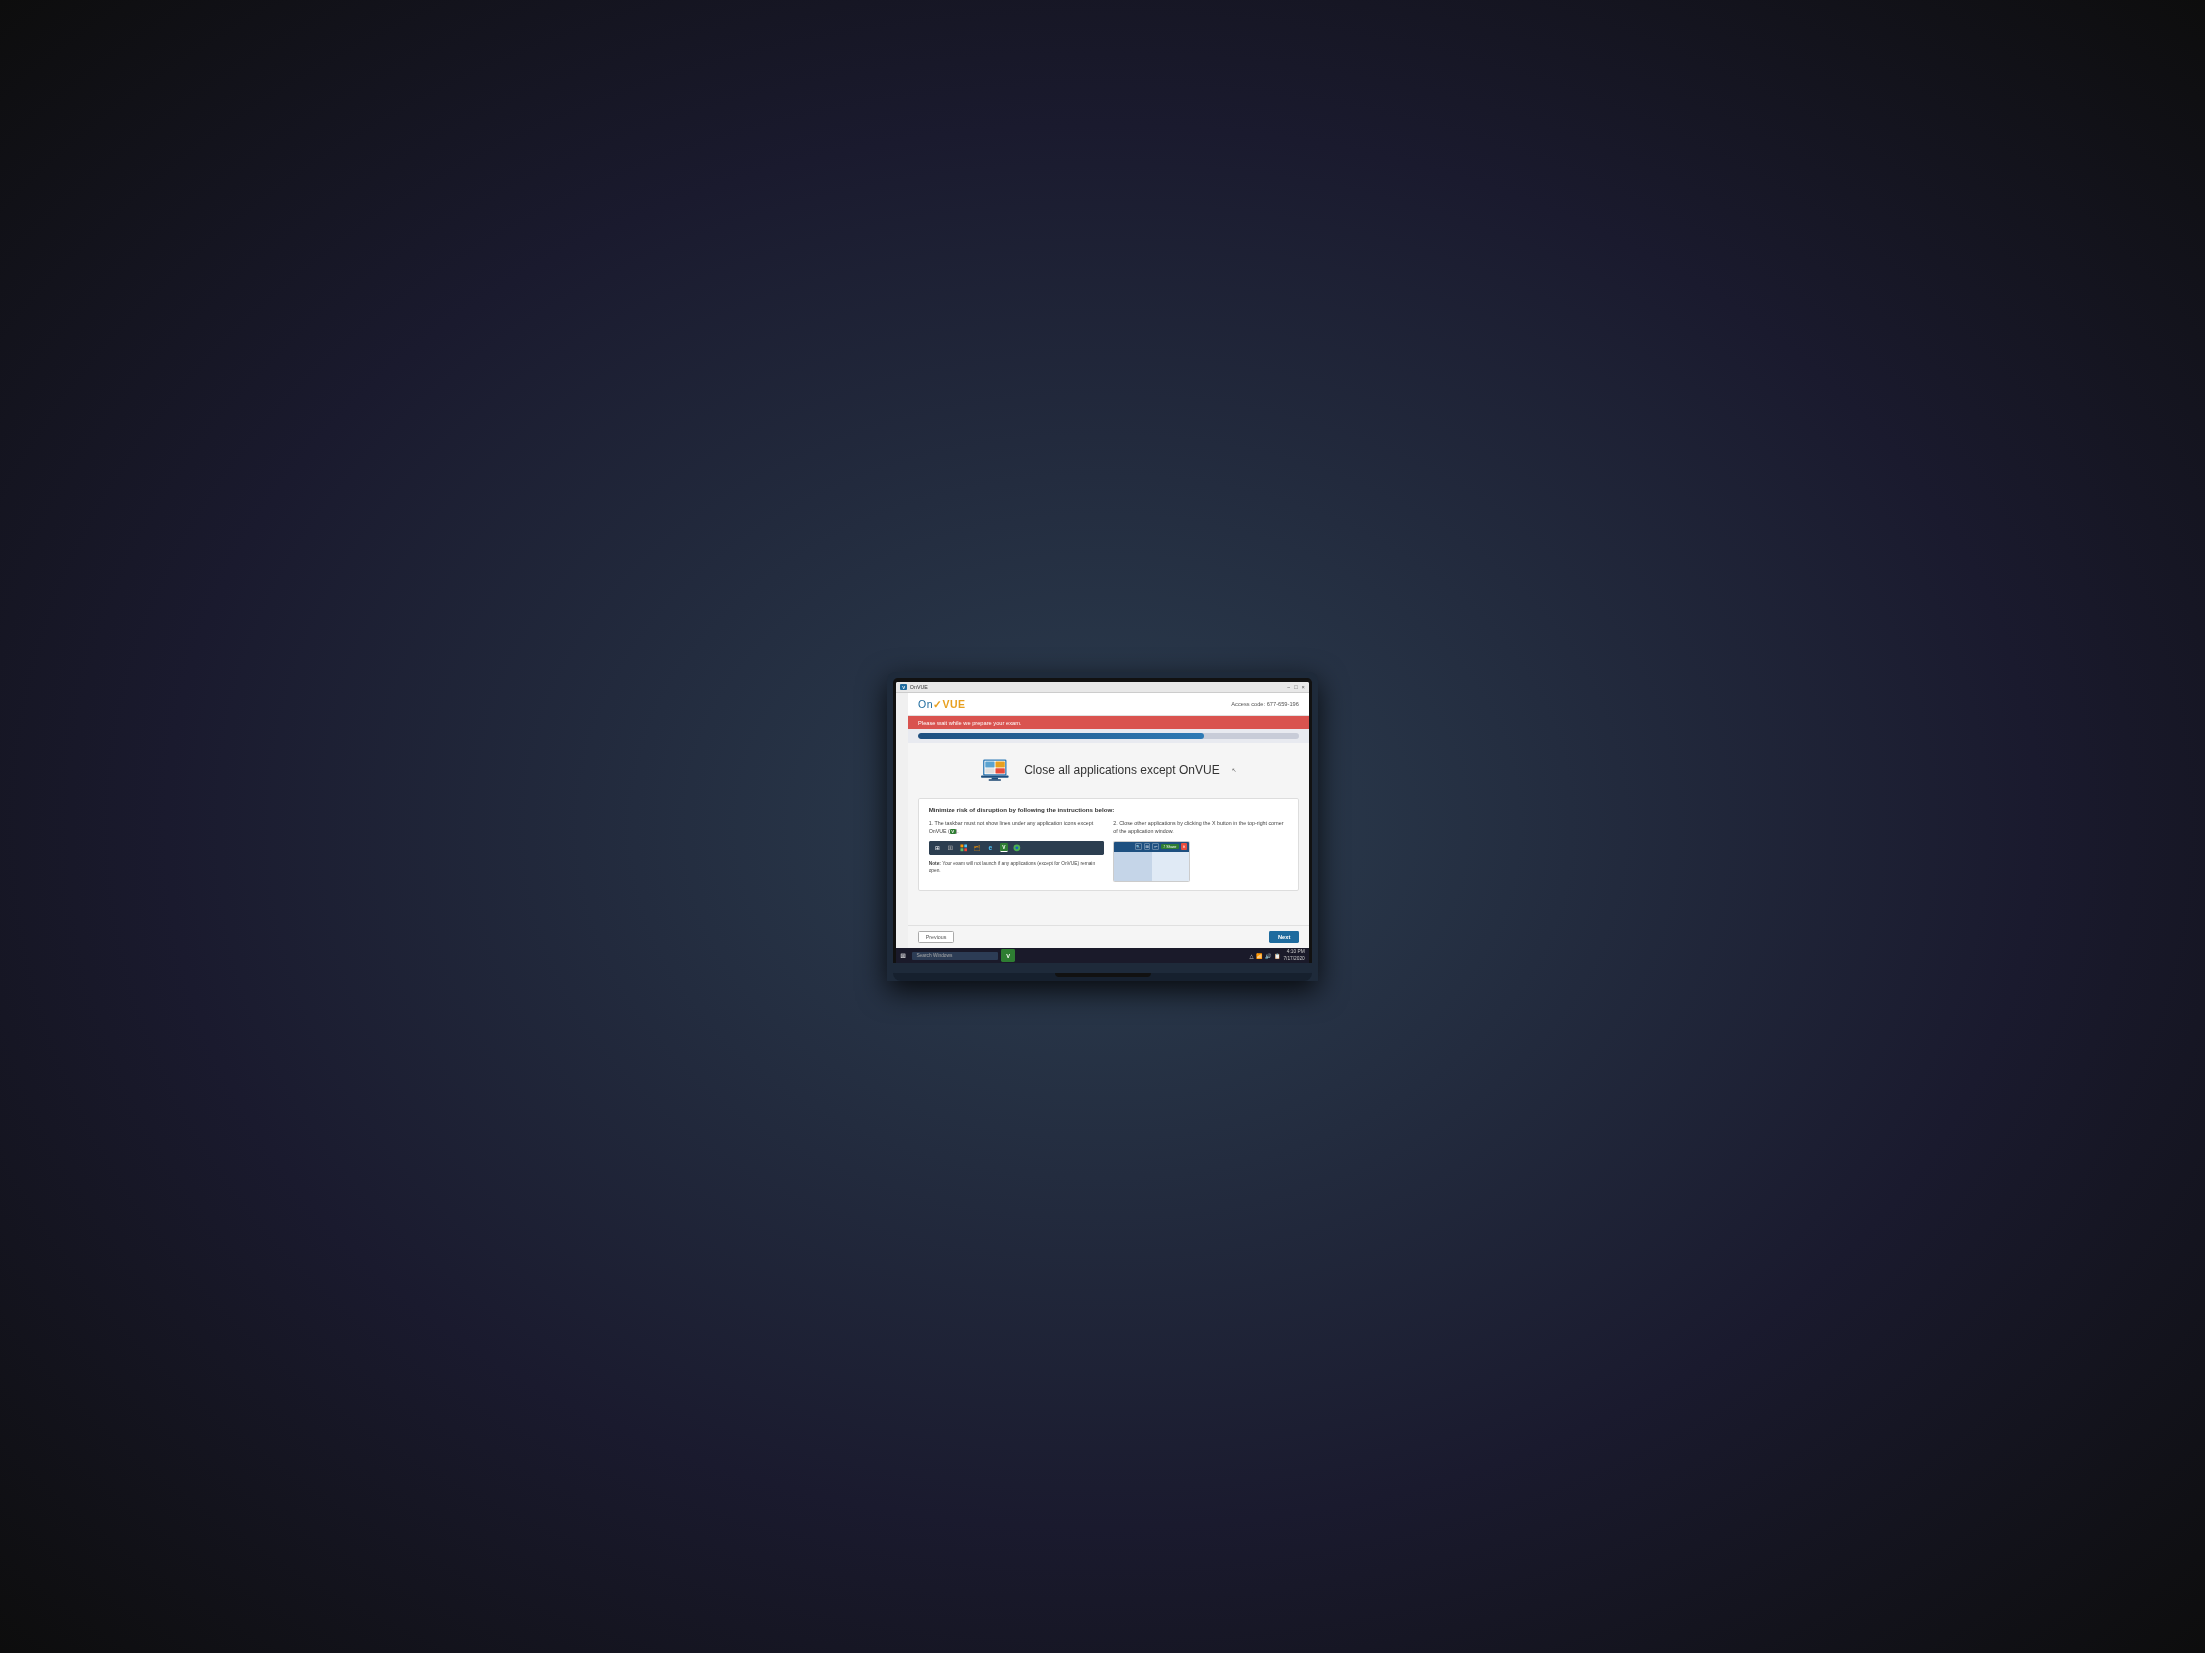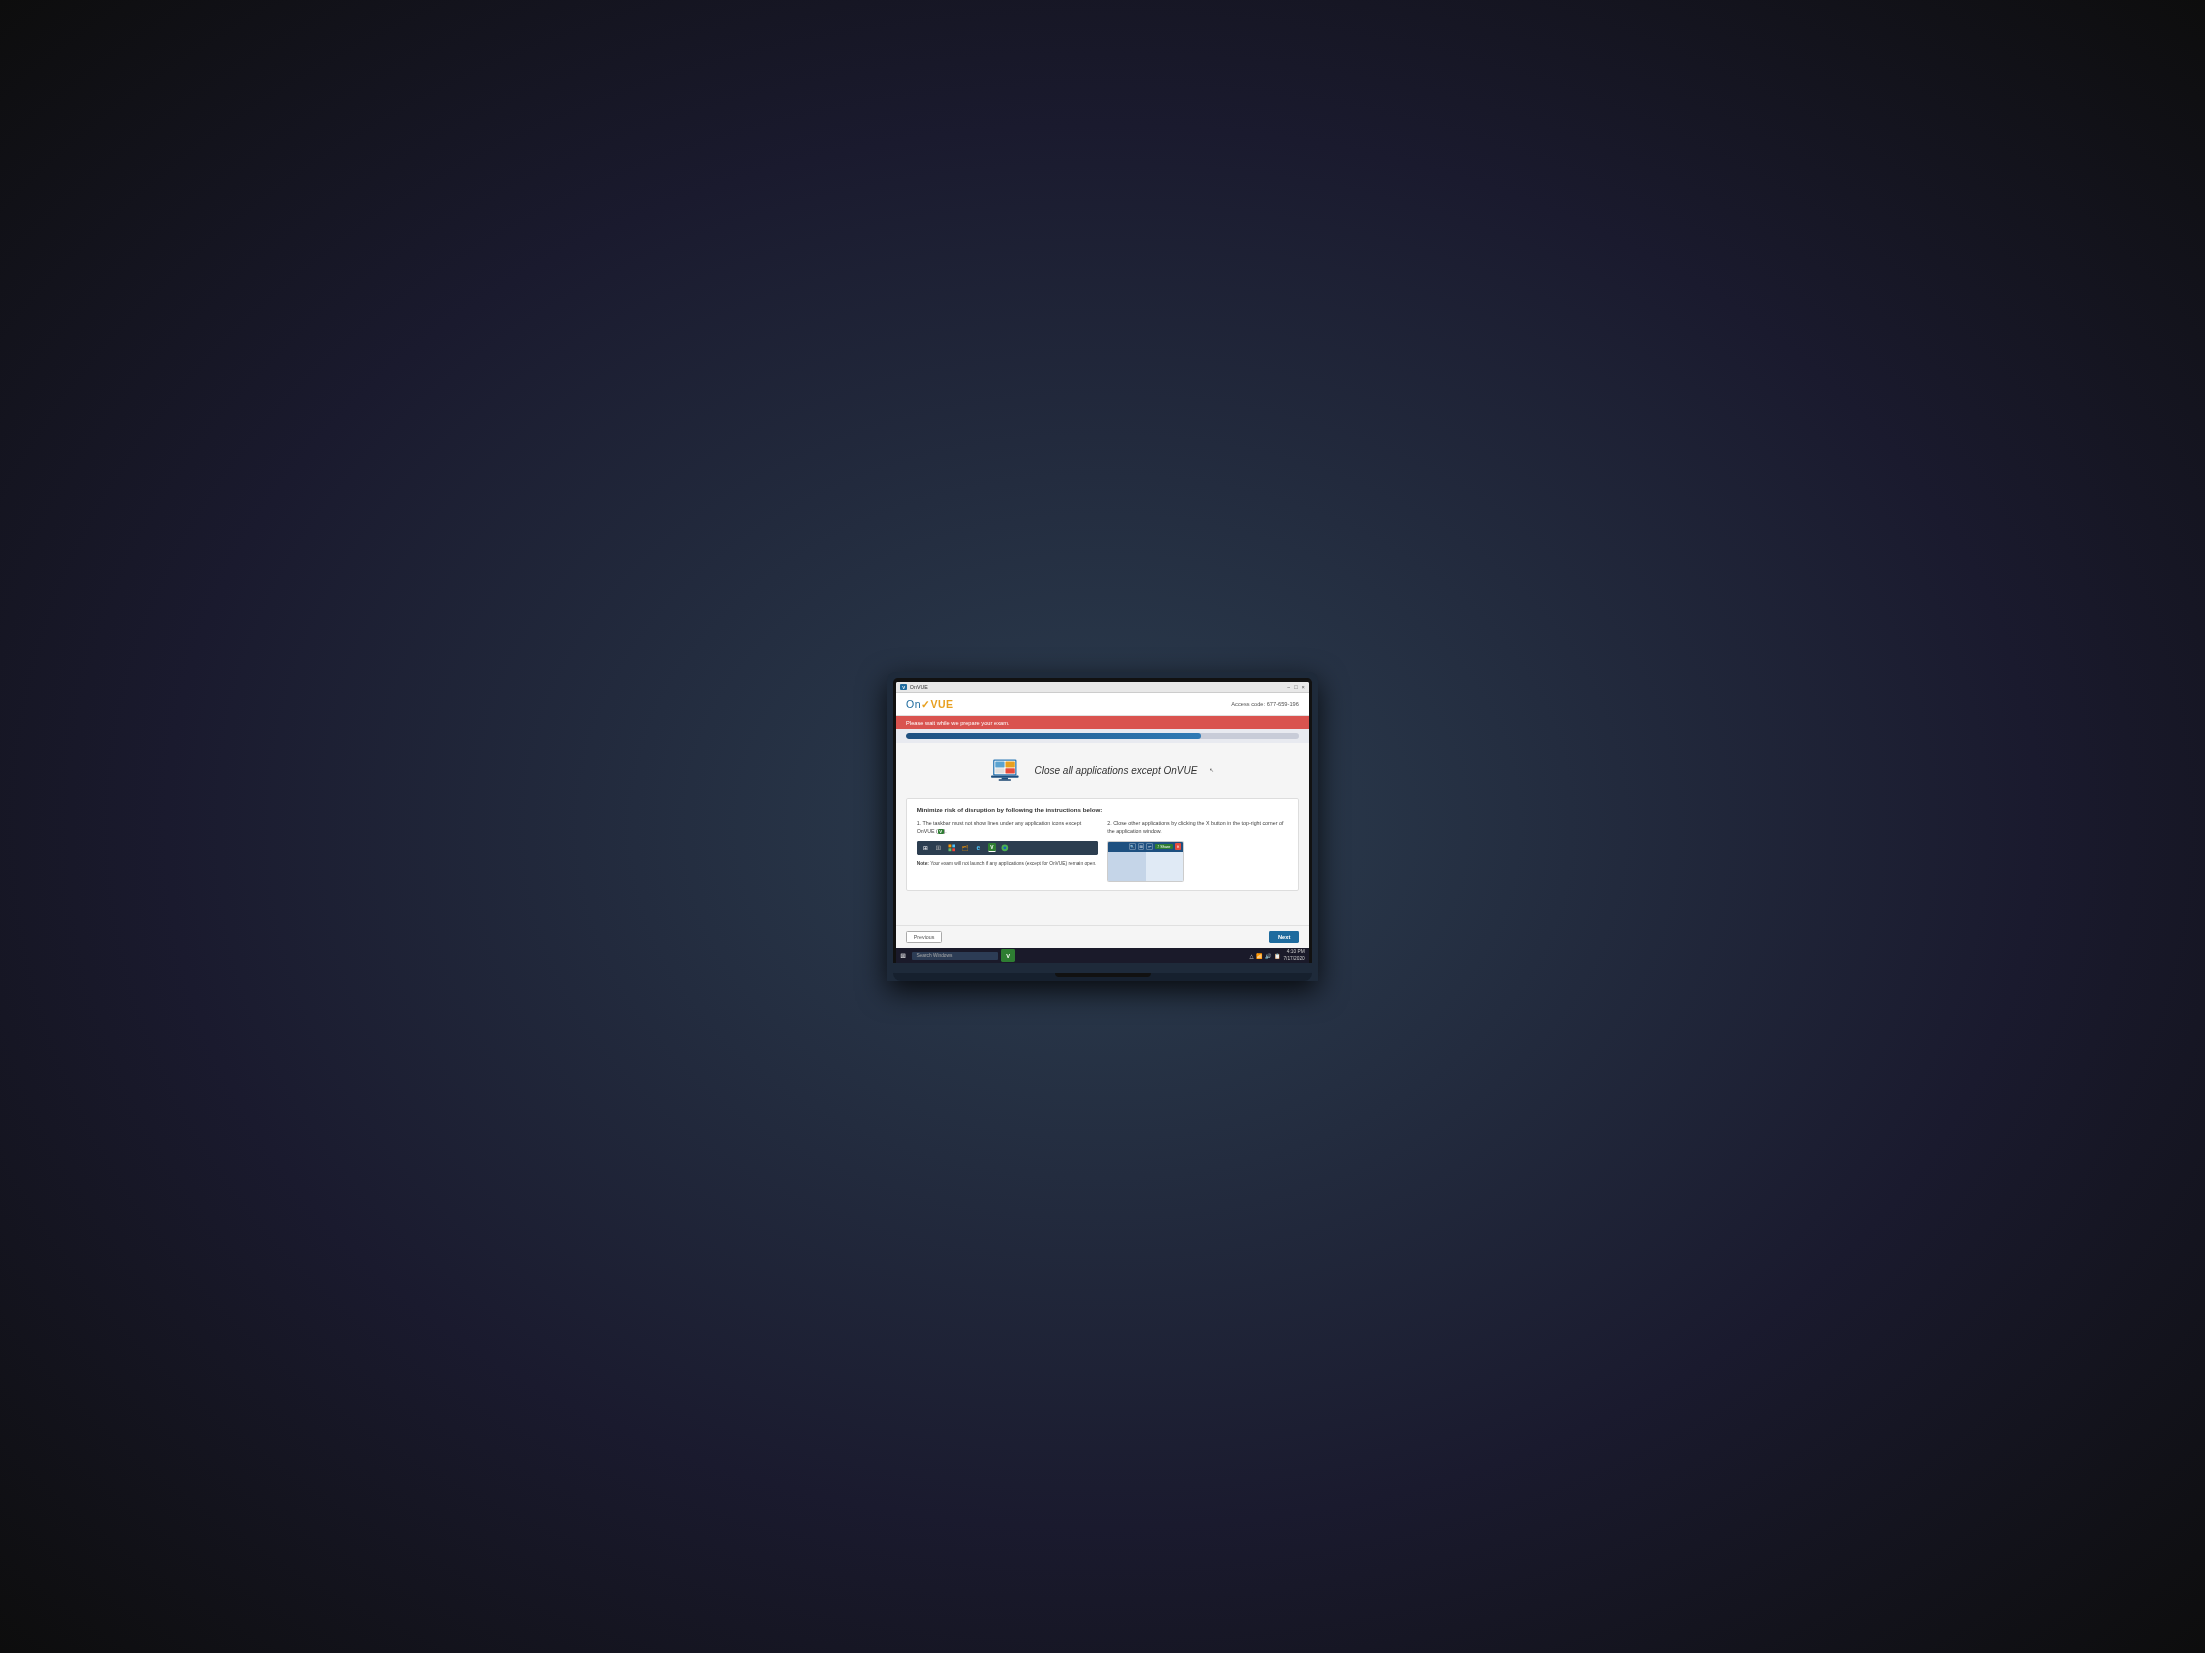--- a/index.html
+++ b/index.html
@@ -71,20 +71,21 @@
       color: #555;
     }
 
     .title-bar-controls span {
       cursor: pointer;
     }
 
     
     .app-content {
       background: #5eead4;
+      margin-left: 12px;
     }
 
     
     .app-header {
       background: white;
       padding: 4.8px 9.6px;
       display: flex;
       align-items: center;
       justify-content: space-between;
       border-bottom: 0.5px solid #e0e0e0;
@@ -162,24 +163,23 @@
       height: 26px;
       position: relative;
     }
 
     .monitor-icon svg {
       width: 100%;
       height: 100%;
     }
 
     .close-apps-title {
-      font-size: 10px;
+      font-size: 12px;
       color: #333;
       font-weight: 300;
-      font-style: italic;
     }
 
     
     .instructions-card {
       background: white;
       border: 0.5px solid #ddd;
       border-radius: 1.9px;
       padding: 7.7px 9.6px;
       margin-bottom: 7.7px;
     }

